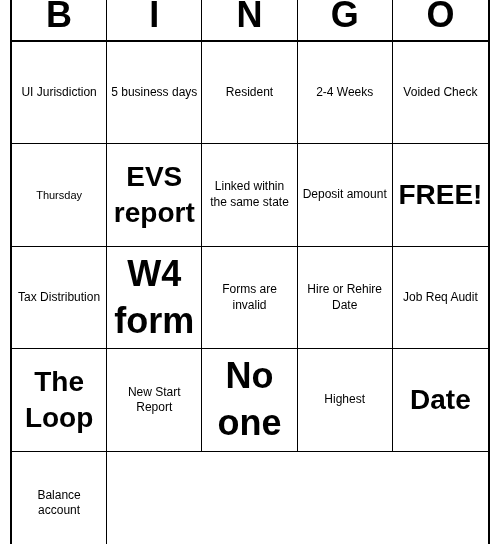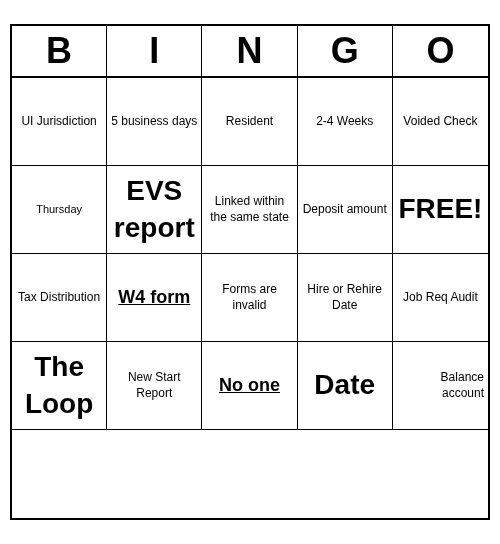--- a/index.html
+++ b/index.html
@@ -53,23 +53,22 @@
       text-align: right;
     }
     .bingo-cell:nth-child(n+21) {
       border-bottom: none;
     }
     .bingo-cell.large-text {
       font-size: 28px;
       font-weight: bold;
     }
     .bingo-cell.xlarge-text {
-      font-size: 18px;
+      font-size: 36px;
       font-weight: bold;
-      text-decoration: underline;
     }
   </style>
 </head>
 <body>
 
 <div class="bingo-card">
   <div class="bingo-header">
   <div class="bingo-header-cell">B</div>
       <div class="bingo-header-cell">I</div>
       <div class="bingo-header-cell">N</div>
@@ -88,16 +87,17 @@
       <div class="bingo-cell">Deposit amount</div>
       <div class="bingo-cell large-text">FREE!</div>
       <div class="bingo-cell">Tax Distribution</div>
       <div class="bingo-cell xlarge-text">W4 form</div>
       <div class="bingo-cell">Forms are invalid</div>
       <div class="bingo-cell">Hire or Rehire Date</div>
       <div class="bingo-cell">Job Req Audit</div>
       <div class="bingo-cell large-text">The Loop</div>
       <div class="bingo-cell">New Start Report</div>
       <div class="bingo-cell xlarge-text">No one</div>
+      <div class="bingo-cell">Highest</div>
       <div class="bingo-cell large-text">Date</div>
       <div class="bingo-cell">Balance account</div>
     </div>
 </div>
 
 </body></html>

